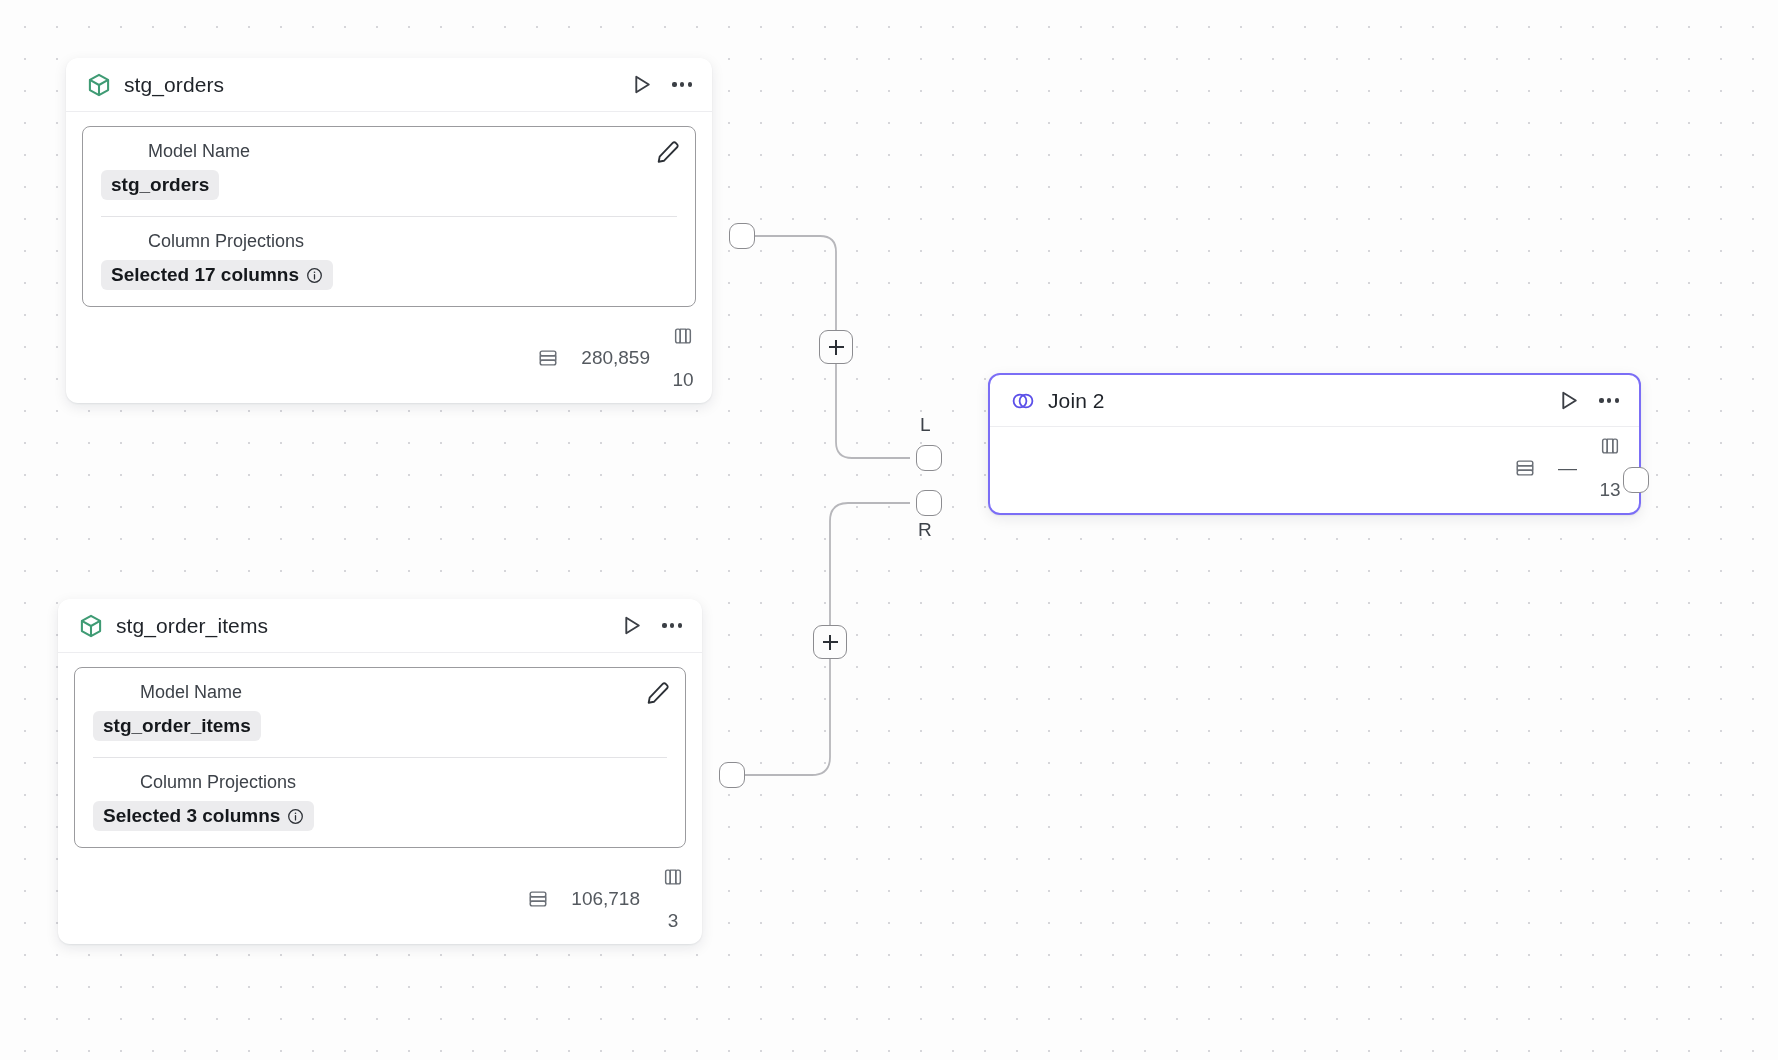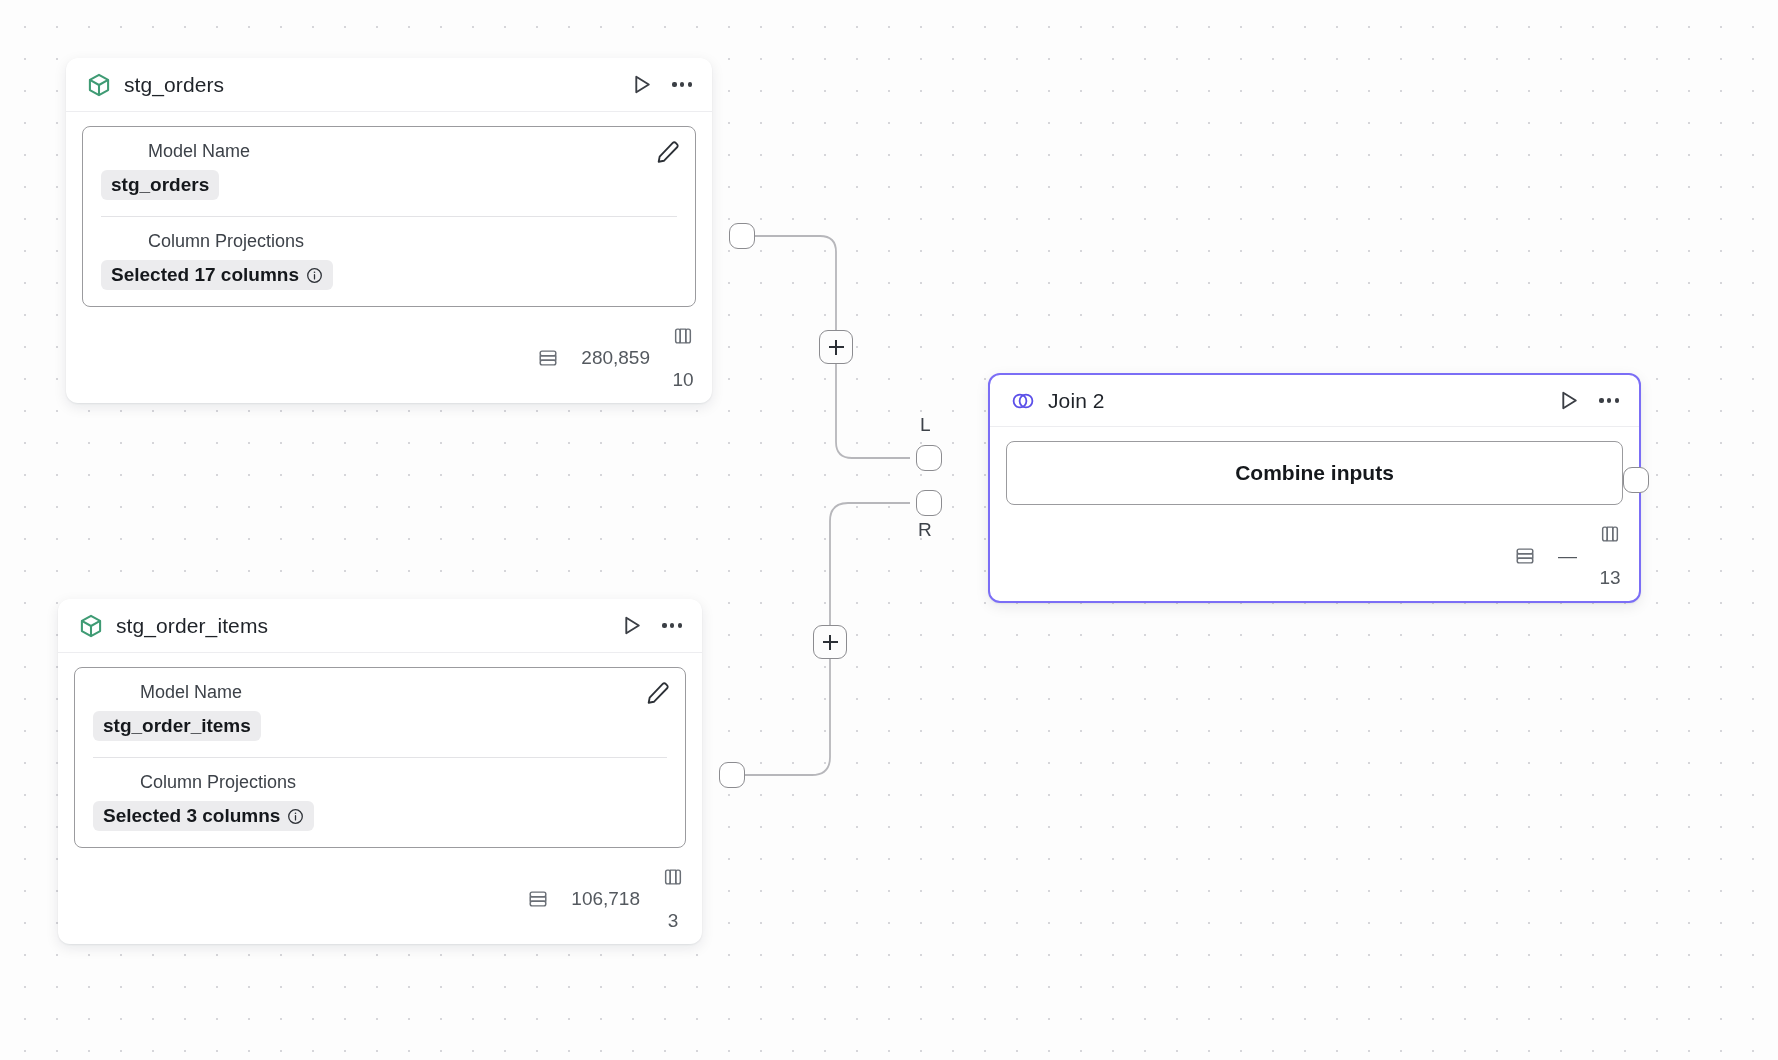--- a/index.html
+++ b/index.html
@@ -384,23 +384,20 @@
           </svg>
         </span>
         <span class="dots">
           <i></i>
             <i></i>
             <i></i>
         </span>
       </span>
     </div>
 
-    <div class="node-body">
-      <div class="combine-btn">Combine inputs</div>
-    </div>
 
     <div class="node-footer">
       <span class="stat">
         <span style="line-height:0;">
           <svg width="22" height="22" viewBox="0 0 24 24" fill="none" stroke="#6a6f76" stroke-width="1.6" stroke-linejoin="round">
             <rect x="3.5" y="4.5" width="17" height="5" rx="2"></rect>
             <rect x="3.5" y="9.5" width="17" height="5"></rect>
             <rect x="3.5" y="14.5" width="17" height="5" rx="2"></rect>
           </svg>
         </span>

